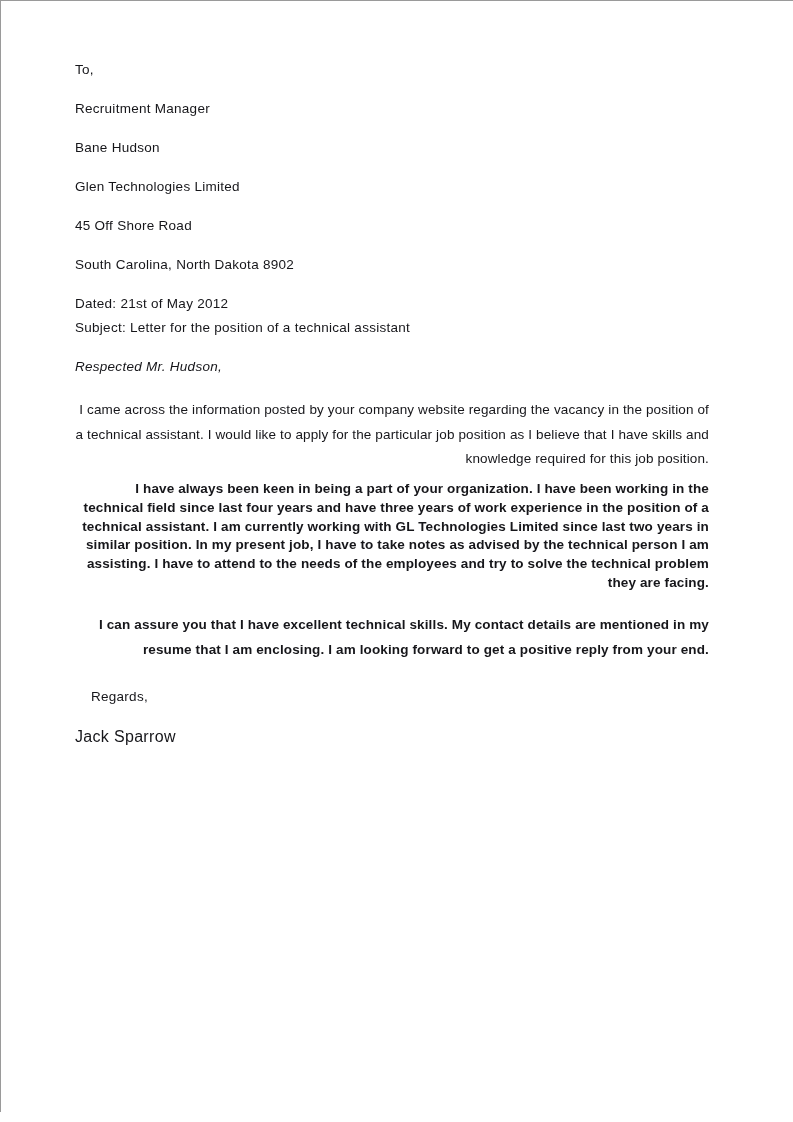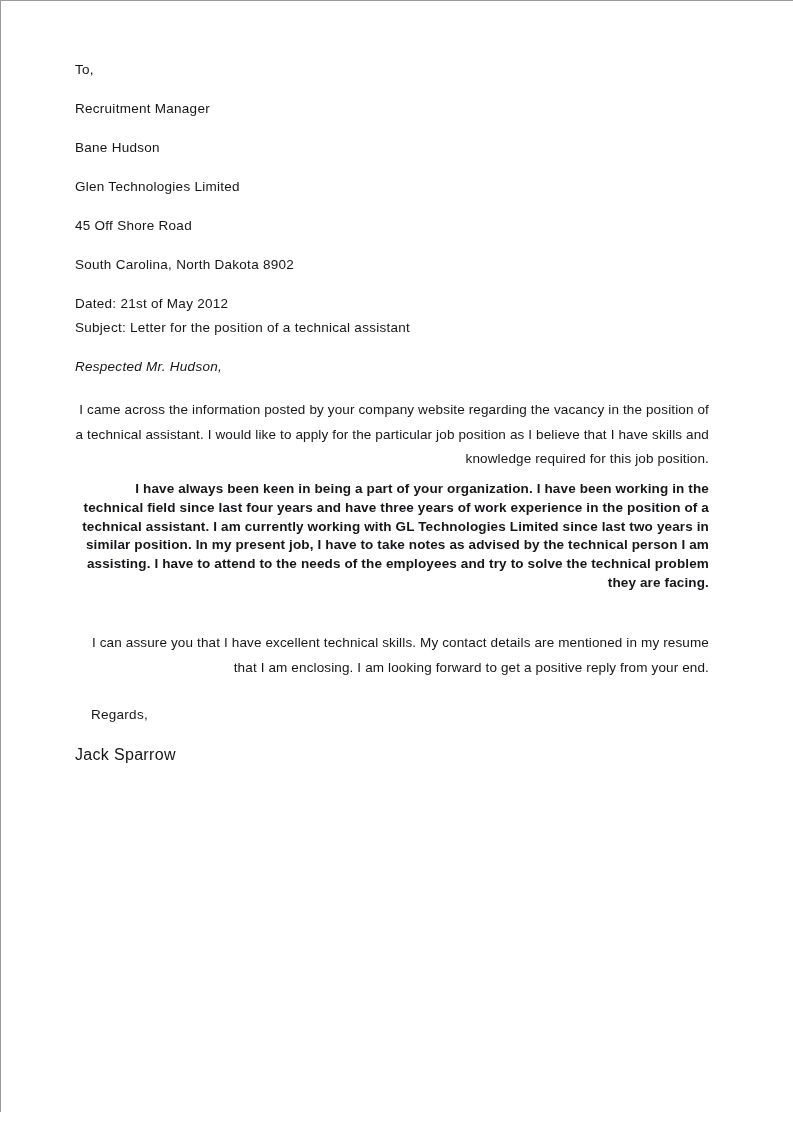--- a/index.html
+++ b/index.html
@@ -68,21 +68,21 @@
     text-align: right;
   }
   .para-loose {
     line-height: 24.7px;
   }
   .para-tight {
     line-height: 18.7px;
   }
   .p1 { margin-top: 25px; }
   .p2 { margin-top: 8px; font-weight: bold; }
-  .p3 { margin-top: 39px; }
+  .p3 { margin-top: 21px; font-weight: bold; }
 
   .closing {
     font-size: 13.5px;
     line-height: 1;
     margin: 27px 0 0 16px;
     letter-spacing: 0.02em;
     white-space: nowrap;
   }
   .signature {
     font-size: 16px;

